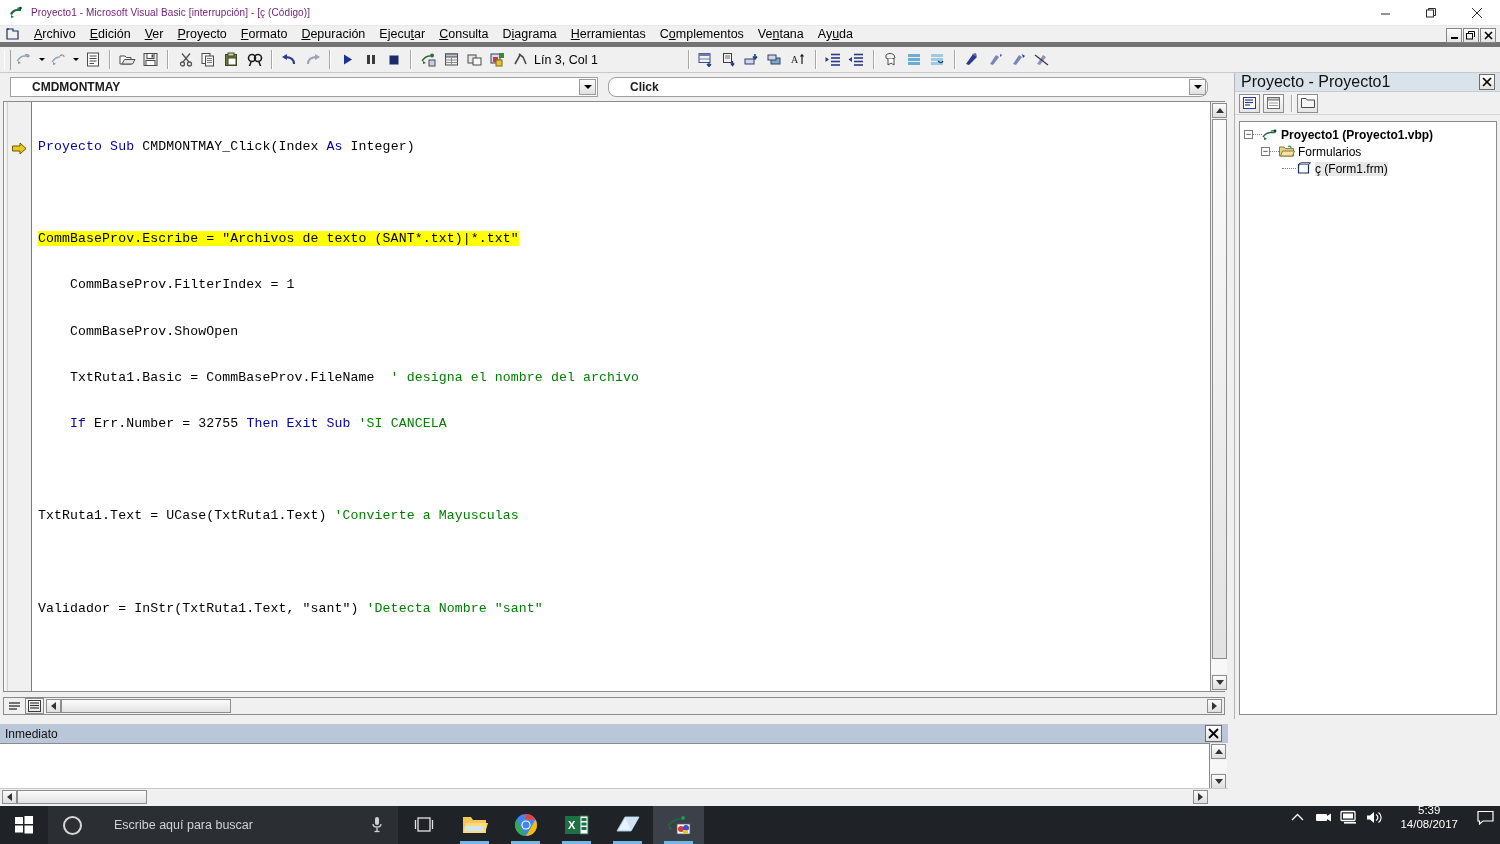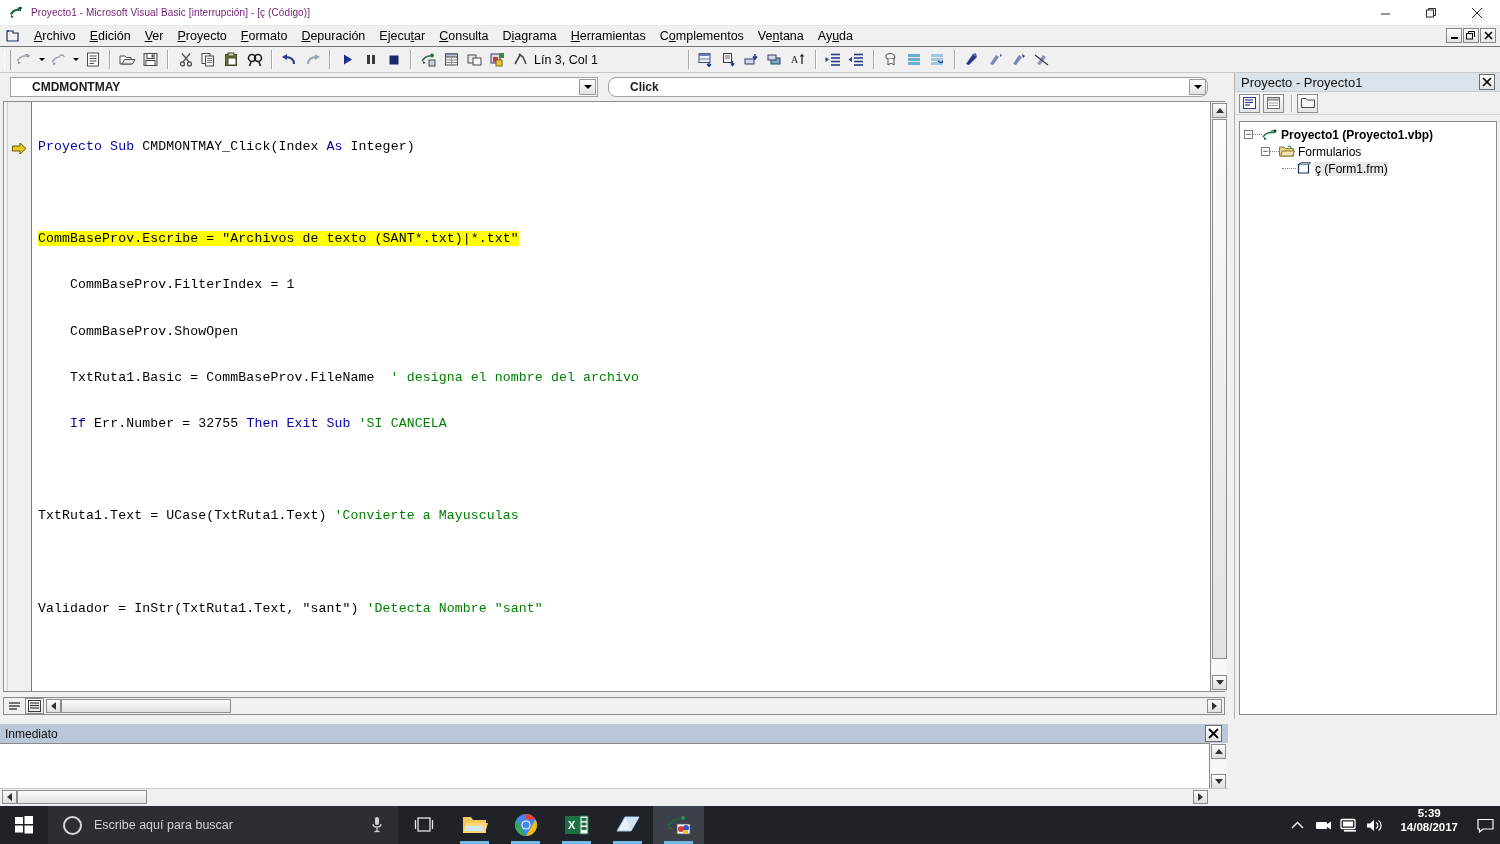--- a/index.html
+++ b/index.html
@@ -35,21 +35,21 @@
   .wincontrols .wb {
     width: 46px; height: 26px; display: flex; align-items: center; justify-content: center;
     font-size: 12px; color: #2b2b2b;
   }
   .wincontrols .wb svg { display: block; }
 
   
   .menubar {
     position: absolute; left: 0; top: 26px; width: 1500px; height: 21px;
     background: #f0f0f0;
-    border-bottom: 1px solid #737373;
+    border-bottom: 5px solid #737373;
     display: flex; align-items: center;
   }
   .menubar .mdiicon { width: 16px; height: 14px; margin-left: 5px; margin-right: 6px; position: relative; flex:none;}
   .menuitem {
     font-size: 12.5px; color: #000; padding: 2px 7px; white-space: nowrap;
     line-height: 15px;
   }
   .menuitem u { text-decoration: underline; }
   .mdi-btns { position: absolute; right: 4px; top: 2px; display: flex; gap: 1px; }
   .mdi-btn {
@@ -175,21 +175,21 @@
   .tri.left { border-top:4px solid transparent; border-bottom:4px solid transparent; border-right:5px solid #333; }
   .tri.right { border-top:4px solid transparent; border-bottom:4px solid transparent; border-left:5px solid #333; }
 
   
   .projwin {
     position: absolute; left: 1234px; top: 73px; width: 266px; height: 646px;
     background: #f0f0f0; border-left: 1px solid #b4b4b4;
   }
   .proj-title {
     height: 19px; background: #dbe3ea; display: flex; align-items: center;
-    padding-left: 6px; font-size: 13px; color: #111; position: relative;
+    padding-left: 6px; font-size: 16px; color: #111; position: relative;
     border-bottom: 1px solid #c4ccd4;
   }
   .proj-close {
     position: absolute; right: 5px; top: 1px; width: 16px; height: 16px;
     border: 1px solid #6d6d6d; background: linear-gradient(#fff,#e2e2e2);
     display:flex; align-items:center; justify-content:center;
     font-size: 11px; font-weight: bold; color: #000; line-height: 1;
   }
   .proj-toolbar {
     height: 23px; display: flex; align-items: center; padding-left: 4px;
@@ -252,38 +252,39 @@
   .taskbar {
     position: absolute; left: 0; top: 806px; width: 1500px; height: 38px;
     background: #1f2227; display: flex; align-items: center;
   }
   .start {
     width: 48px; height: 38px; display:flex; align-items:center; justify-content:center;
   }
   .searchbox {
     width: 350px; height: 38px; background: #2b2e33; display:flex; align-items:center;
     position: relative;
+    gap: 20px;
   }
   .searchbox .circ {
     width: 19px; height: 19px; border-radius: 50%; border: 2px solid #d6d6d6;
     margin-left: 15px; margin-right: 12px; flex: none;
   }
   .searchbox .sph { font-size: 12.5px; color: #cfd2d6; }
   .searchbox .mic { position: absolute; right: 14px; top: 10px; }
   .tbicon {
     width: 51px; height: 38px; display:flex; align-items:center; justify-content:center;
     position: relative;
   }
   .tbicon.running::after {
     content:""; position:absolute; left:11px; bottom:0; width:29px; height:3px;
     background: #6fb8e8;
   }
   .tbicon.active { background: #3b4049; }
   .tray {
-    position: absolute; right: 0; top: 0; height: 22px; display:flex; align-items:flex-start;font-weight:bold;
+    position: absolute; right: 0; top: 0; height: 22px; display:flex; align-items:center;
   }
   .tray .ti { width: 26px; height:38px; display:flex; align-items:center; justify-content:center; }
   .clock {
     color: #fff; font-size: 11.5px; text-align: center; line-height: 14px;
     padding: 0 12px; white-space: nowrap;
   }
   .shownd { width: 30px; height: 38px; display:flex; align-items:center; justify-content:center; }
 </style>
 </head>
 <body>

